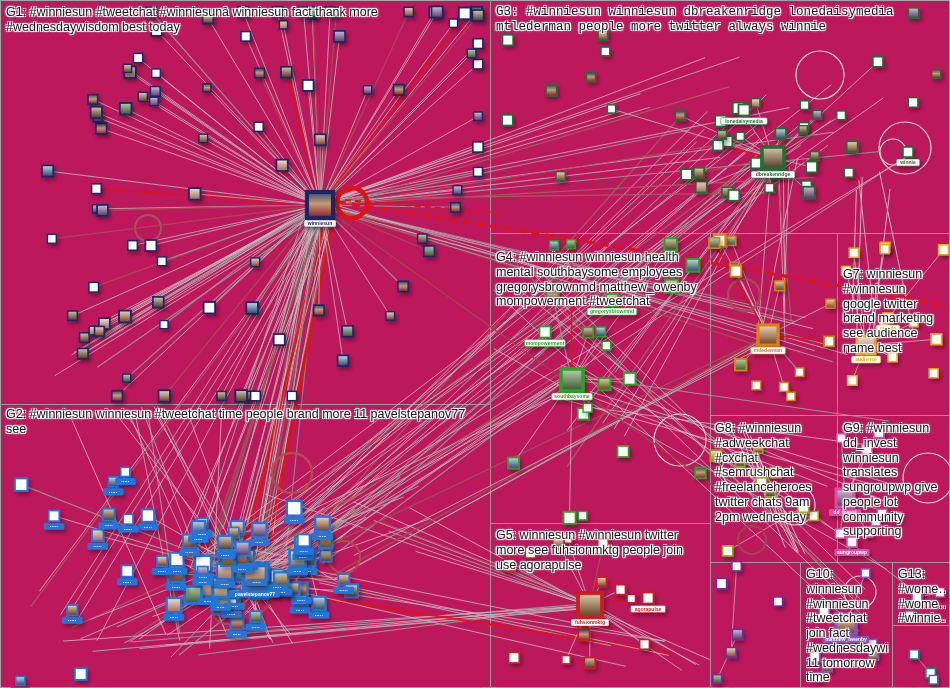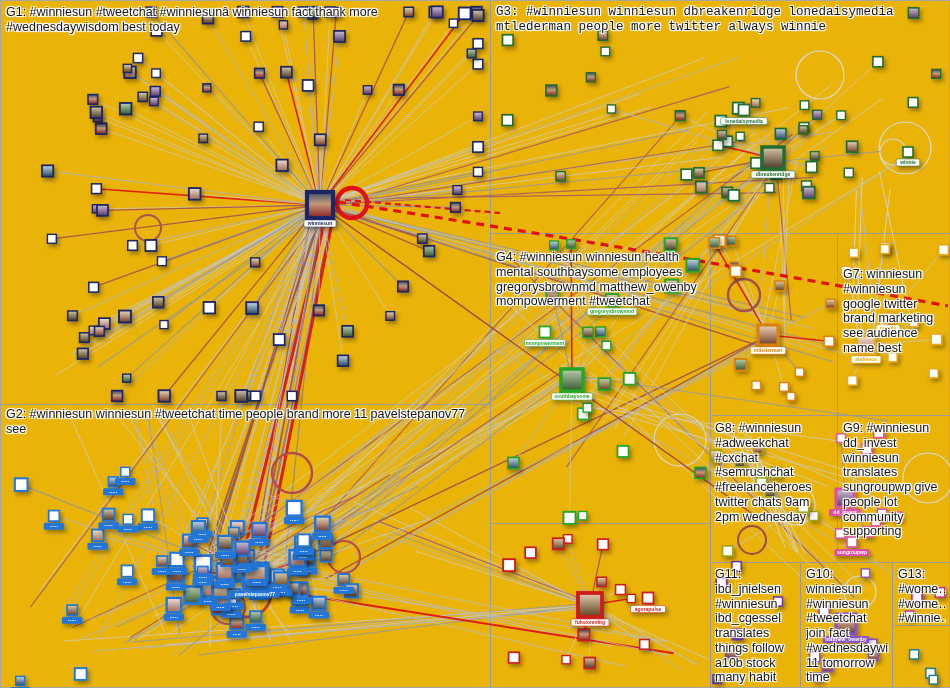--- a/index.html
+++ b/index.html
@@ -1,16 +1,16 @@
 <!DOCTYPE html>
 <html><head>
 <meta charset="utf-8">
 <style>
   html,body{margin:0;padding:0;background:#fff;}
-  #stage{position:relative;width:950px;height:688px;overflow:hidden;background:#eab308;
+  #stage{position:relative;width:950px;height:688px;overflow:hidden;background:#be185d;
          font-family:"Liberation Sans",sans-serif;}
   #net{position:absolute;left:0;top:0;}
   .glabel{position:absolute;z-index:5;font-size:12.5px;line-height:1.18;color:#151515;
           font-family:"Liberation Sans",sans-serif;
           text-shadow:-1px -1px 0 #fff,1px -1px 0 #fff,-1px 1px 0 #fff,1px 1px 0 #fff,0 0 3px #fff,0 0 3px #fff;
           pointer-events:none;}
   #gl-g1{left:6px;top:5px;width:474px;}
   #gl-g2{left:6px;top:407px;width:474px;}
   #gl-g3{left:496px;top:5px;width:442px;font-family:Liberation Mono, monospace;}
   #gl-g4{left:496px;top:250px;width:206px;}
@@ -985,20 +985,20 @@
         <text x="852" y="554.3" text-anchor="middle" font-size="5px" font-weight="bold" font-family="&quot;Liberation Sans&quot;,sans-serif" fill="#ffffff">sungroupwp</text>
         <rect x="822.7" y="636" width="46.6" height="7" rx="1.5" fill="#8a52c4" stroke="none" stroke-width="0.5" filter="url(#ds)"></rect>
         <text x="846" y="641.3" text-anchor="middle" font-size="5px" font-weight="bold" font-family="&quot;Liberation Sans&quot;,sans-serif" fill="#ffffff">matthew_owenby</text>
       </g>
   </svg>
 
   <div class="glabel" id="gl-g1">G1: #winniesun #tweetchat #winniesunâ winniesun fact thank more #wednesdaywisdom best today</div>
   <div class="glabel" id="gl-g2">G2: #winniesun winniesun #tweetchat time people brand more 11 pavelstepanov77 see</div>
   <div class="glabel" id="gl-g3">G3: #winniesun winniesun dbreakenridge lonedaisymedia mtlederman people more twitter always winnie</div>
   <div class="glabel" id="gl-g4">G4: #winniesun winniesun health mental southbaysome employees gregorysbrownmd matthew_owenby mompowerment #tweetchat</div>
+  <div class="glabel" id="gl-g5">G5: winniesun #winniesun twitter more see fuhsionmktg people join use agorapulse</div>
   <div class="glabel" id="gl-g7">G7: winniesun #winniesun google twitter brand marketing see audience name best</div>
   <div class="glabel" id="gl-g8">G8: #winniesun #adweekchat #cxchat #semrushchat #freelanceheroes twitter chats 9am 2pm wednesday</div>
   <div class="glabel" id="gl-g9">G9: #winniesun dd_invest winniesun translates sungroupwp give people lot community supporting</div>
   <div class="glabel" id="gl-g10">G10: winniesun #winniesun #tweetchat join fact #wednesdaywi… 11 tomorrow time matthew_owen…</div>
-  <div class="glabel" id="gl-g11">G11: ibd_jnielsen #winniesun ibd_cgessel translates things follow a10b stock many habit</div>
   <div class="glabel" id="gl-g12">G12</div>
   <div class="glabel" id="gl-g13">G13: #wome… #wome… #winnie…</div>
 </div>
 
 </body></html>

